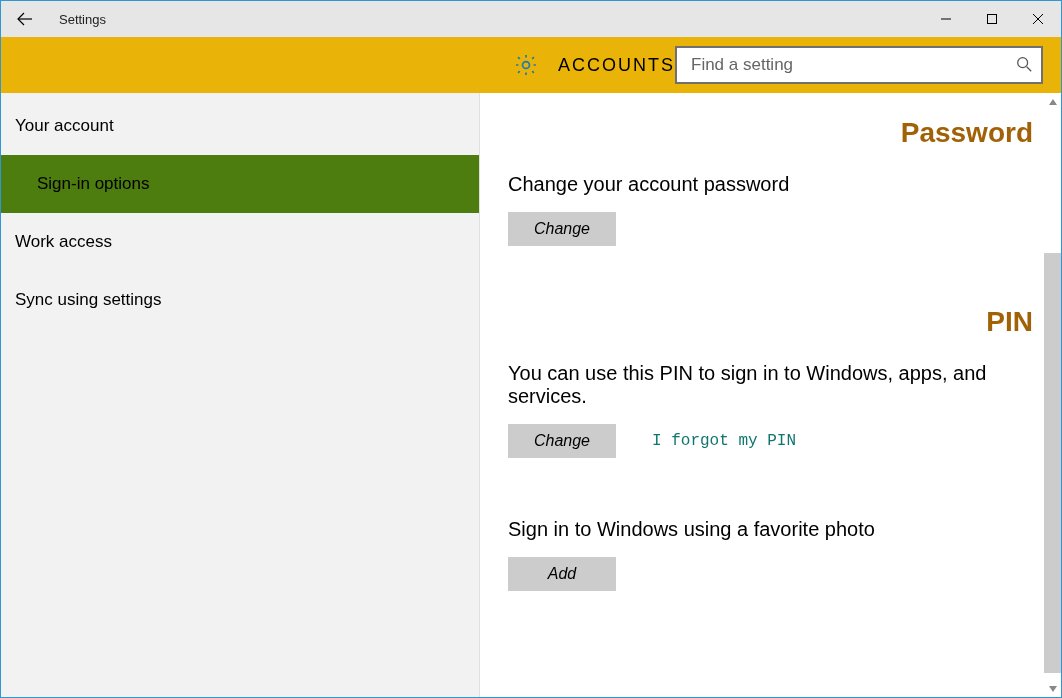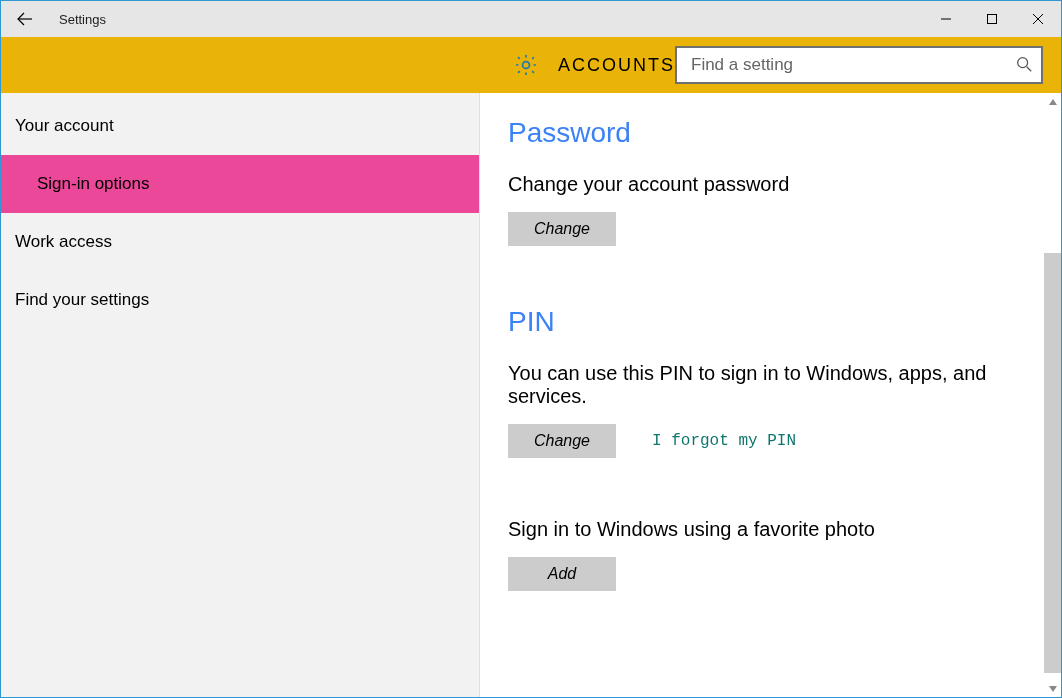--- a/index.html
+++ b/index.html
@@ -94,37 +94,38 @@
   }
   .sidebar-item {
     height: 58px;
     display: flex;
     align-items: center;
     padding-left: 14px;
     font-size: 17px;
     color: #000;
   }
   .sidebar-item.selected {
-    background: #ec4899;
+    background: #4d7c0f;
     padding-left: 36px;
   }
   .content {
     flex: 1;
     position: relative;
     background: #fff;
   }
   .content-inner {
     padding: 24px 28px 40px 28px;
   }
   .section { margin-bottom: 60px; }
   .section h2 {
     font-size: 28px;
-    font-weight: 400;
+    font-weight: 700;
     margin: 0 0 24px 0;
-    color: #3b82f6;
+    color: #a16207;
+    text-align: right;
   }
   .section p {
     font-size: 20px;
     margin: 0 0 16px 0;
     color: #000;
   }
   .btn {
     display:inline-flex;
     align-items:center; justify-content:center;
     min-width: 108px;
@@ -224,21 +225,21 @@
       <div class="sidebar-item">
         <span>Your account</span>
       </div>
       <div class="sidebar-item selected">
         <span>Sign-in options</span>
       </div>
       <div class="sidebar-item">
         <span>Work access</span>
       </div>
       <div class="sidebar-item">
-        <span>Find your settings</span>
+        <span>Sync using settings</span>
       </div>
     </div>
 
     <div class="content">
       <div class="content-inner">
 
         <div class="section">
           <h2>Password</h2>
           <p>Change your account password</p>
           <button class="btn">Change</button>

